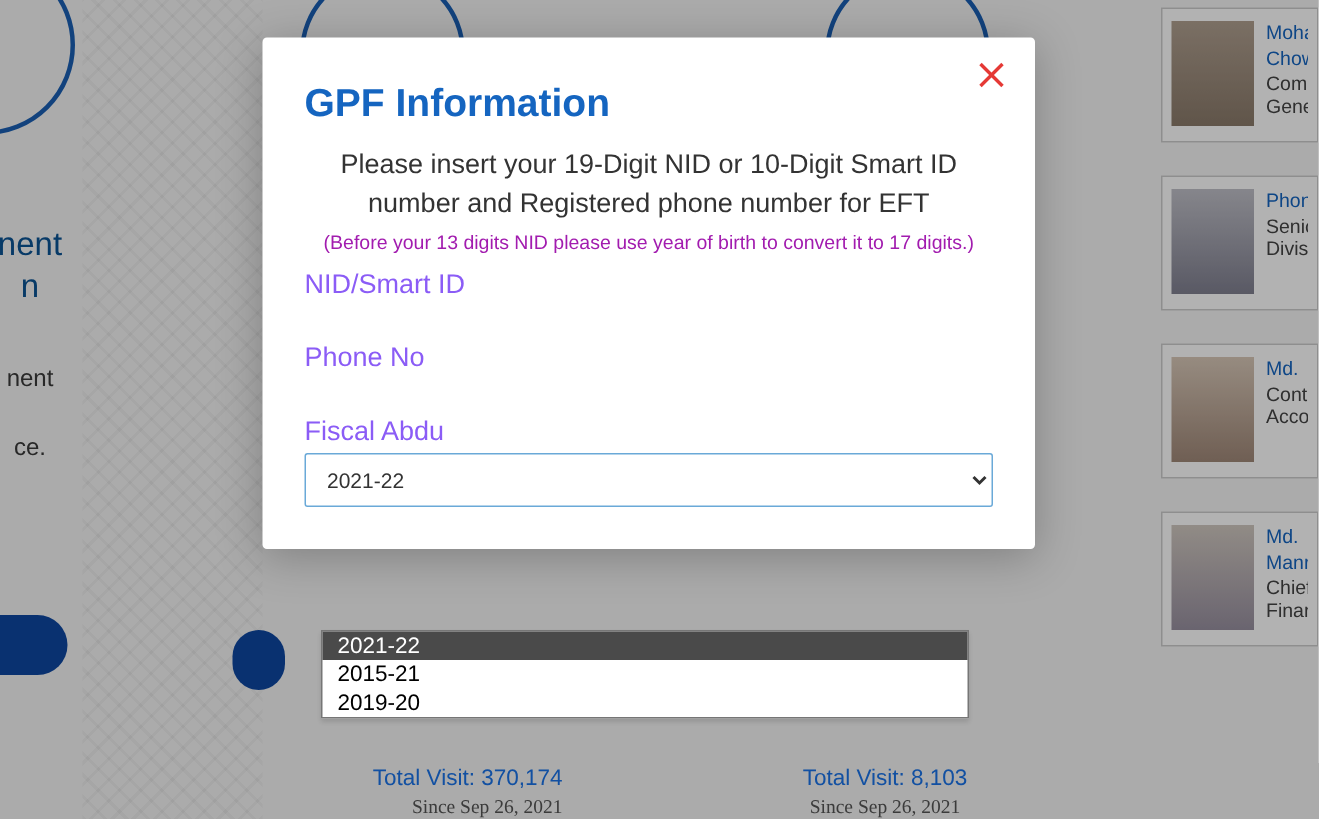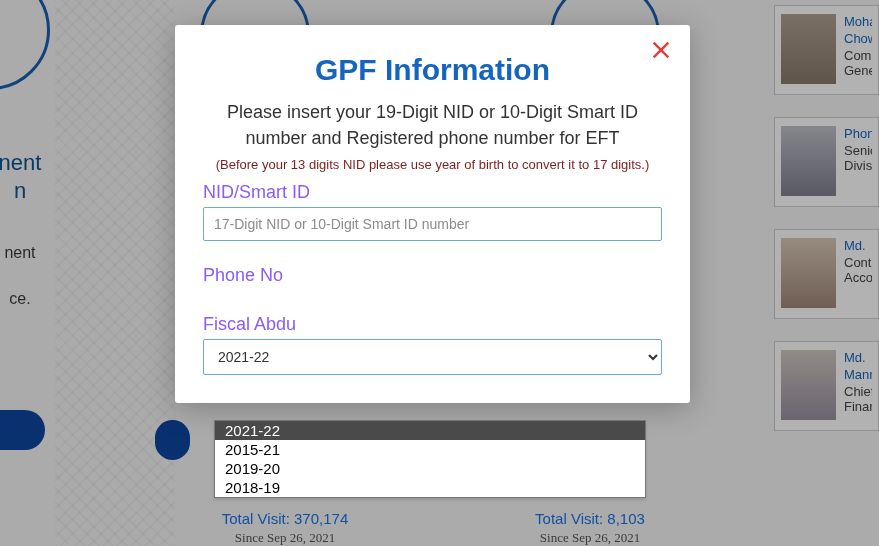--- a/index.html
+++ b/index.html
@@ -54,21 +54,21 @@
 }
 .bg-btn.one { left: -30px; top: 410px; width: 75px; }
 .bg-btn.two { left: 155px; top: 420px; width: 35px; }
 .bg-footer {
   position: absolute;
   bottom: 0;
   font-size: 14px;
   color: #1a5fb4;
   text-align: center;
 }
-.bg-footer.one { left: 195px; width: 180px; }
+.bg-footer.one { left: 195px; width: 180px; text-align: right; }
 .bg-footer.two { left: 500px; width: 180px; }
 .bg-footer .tv { color: #1a73e8; font-size: 15px; margin-bottom: 3px; }
 .bg-footer .since { color: #555; font-size: 13px; font-family: Liberation Serif, serif; }
 .bg-side {
   position: absolute;
   right: 0;
   top: 5px;
   width: 105px;
 }
 .bg-side .card {
@@ -111,35 +111,34 @@
 }
 .modal .close {
   position: absolute;
   right: 18px;
   top: 14px;
   cursor: pointer;
 }
 .modal .close svg { width: 22px; height: 22px; display:block; }
 .modal h1 {
   color: #1565c0;
-  text-align: center;
-  font-size: 30px;
+  font-size: 26px;
   font-weight: 600;
   margin: 8px 0 12px 0;
 }
 .modal .subtitle {
   text-align: center;
   color: #333;
   font-size: 18px;
   line-height: 1.45;
   padding: 0 6px;
 }
 .modal .hint {
   text-align: center;
-  color: #7f1d1d;
+  color: #a21caf;
   font-size: 13px;
   margin: 6px 0 10px 0;
 }
 .field-label {
   font-size: 18px;
   color: #8b5cf6;
   margin-bottom: 4px;
   margin-top: 6px;
 }
 .field-input, .field-select {
@@ -248,32 +247,30 @@
       <line x1="4" y1="4" x2="20" y2="20" stroke="#e53935" stroke-width="2.5"></line>
       <line x1="20" y1="4" x2="4" y2="20" stroke="#e53935" stroke-width="2.5"></line>
     </svg>
   </div>
 
   <h1>GPF Information</h1>
   <div class="subtitle">Please insert your 19-Digit NID or 10-Digit Smart ID number and Registered phone number for EFT</div>
   <div class="hint">(Before your 13 digits NID please use year of birth to convert it to 17 digits.)</div>
 
   <div class="field-label">NID/Smart ID</div>
-  <input class="field-input" type="text" placeholder="17-Digit NID or 10-Digit Smart ID number" style="">
 
   <div class="field-gap"></div>
 
   <div class="field-label">Phone No</div>
 
   <div class="field-gap"></div>
 
   <div class="field-label">Fiscal Abdu</div>
   <select class="field-select">
     <option>2021-22</option>
   </select>
 
   <div class="dropdown-panel" style="top:395px;">
     <div class="opt selected">2021-22</div>
     <div class="opt">2015-21</div>
     <div class="opt">2019-20</div>
-    <div class="opt">2018-19</div>
   </div>
 </div>
 
 </body></html>

